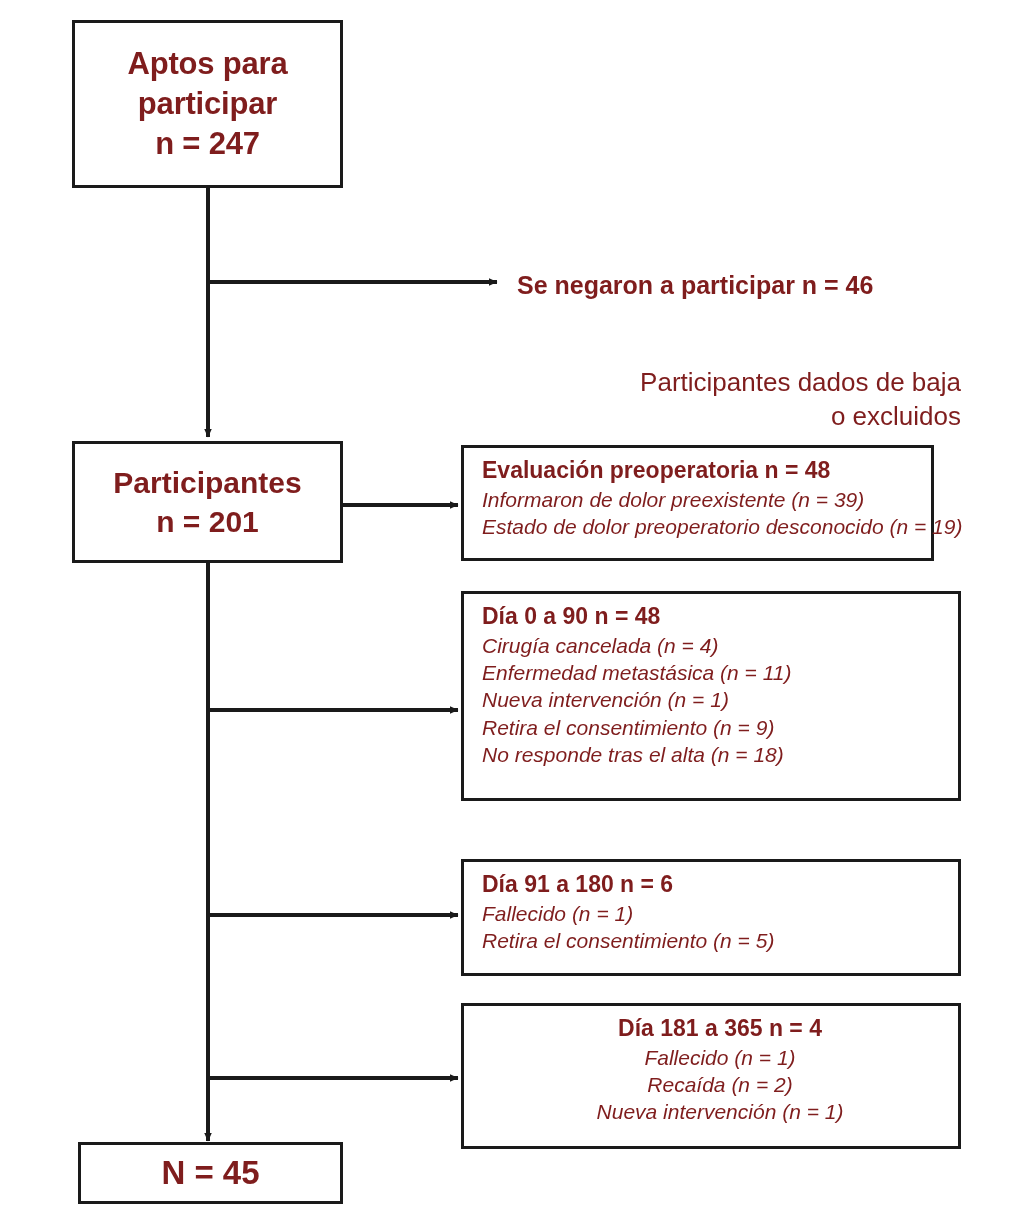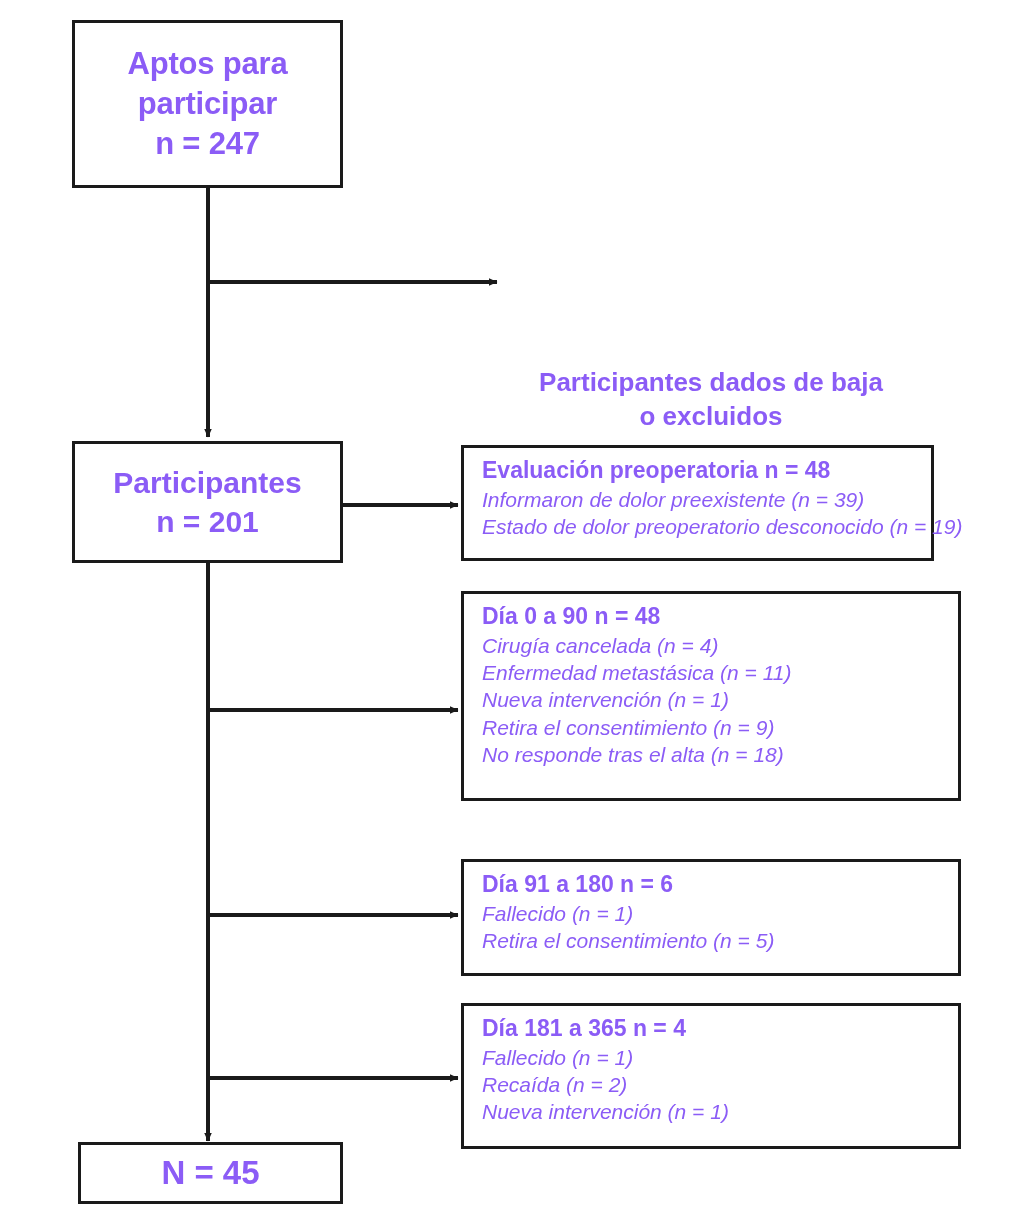--- a/index.html
+++ b/index.html
@@ -6,21 +6,21 @@
     margin: 0;
     padding: 0;
     background: #ffffff;
   }
   #flow {
     position: relative;
     width: 1026px;
     height: 1230px;
     background: #ffffff;
     font-family: "Liberation Sans", sans-serif;
-    color: #8b5cf6;
+    color: #7f1d1d;
     overflow: hidden;
   }
   .box {
     position: absolute;
     box-sizing: border-box;
     border: 3px solid #1a1a1a;
     background: #ffffff;
   }
   .box-center {
     display: flex;
@@ -63,24 +63,24 @@
   }
   .free-label {
     position: absolute;
     font-weight: bold;
     font-size: 25px;
     line-height: 1.30;
     white-space: nowrap;
   }
   .heading-label {
     position: absolute;
-    font-weight: bold;
+    font-weight: normal;
     font-size: 26px;
     line-height: 1.32;
-    text-align: center;
+    text-align: right;
     white-space: nowrap;
   }
   svg.edges {
     position: absolute;
     left: 0;
     top: 0;
     width: 1026px;
     height: 1230px;
     pointer-events: none;
   }
@@ -120,20 +120,21 @@
 
   <div class="box box-center" style="left:72px; top:441px; width:271px; height:122px;">
     <div class="big-line-sm">Participantes</div>
     <div class="big-line-sm">n = 201</div>
   </div>
 
   <div class="box box-center" style="left:78px; top:1142px; width:265px; height:62px;">
     <div class="bottom-line">N = 45</div>
   </div>
 
+  <div class="free-label" style="left:517px; top:269px;">Se negaron a participar n = 46</div>
 
   <div class="heading-label" style="left:461px; top:365px; width:500px;">Participantes dados de baja</div>
   <div class="heading-label" style="left:461px; top:399px; width:500px;">o excluidos</div>
 
   <div class="box box-left" style="left:461px; top:445px; width:473px; height:116px;">
     <div class="detail-head">Evaluación preoperatoria n = 48</div>
     <div class="detail-item">Informaron de dolor preexistente (n = 39)</div>
     <div class="detail-item">Estado de dolor preoperatorio desconocido (n = 19)</div>
   </div>
 
@@ -145,20 +146,20 @@
     <div class="detail-item">Retira el consentimiento (n = 9)</div>
     <div class="detail-item">No responde tras el alta (n = 18)</div>
   </div>
 
   <div class="box box-left" style="left:461px; top:859px; width:500px; height:117px;">
     <div class="detail-head">Día 91 a 180 n = 6</div>
     <div class="detail-item">Fallecido (n = 1)</div>
     <div class="detail-item">Retira el consentimiento (n = 5)</div>
   </div>
 
-  <div class="box box-left" style="left:461px; top:1003px; width:500px; height:146px;">
+  <div class="box box-left" style="left:461px; top:1003px; width:500px; height:146px;text-align:center;">
     <div class="detail-head">Día 181 a 365 n = 4</div>
     <div class="detail-item">Fallecido (n = 1)</div>
     <div class="detail-item">Recaída (n = 2)</div>
     <div class="detail-item">Nueva intervención (n = 1)</div>
   </div>
 
 </div>
 
 </body></html>

